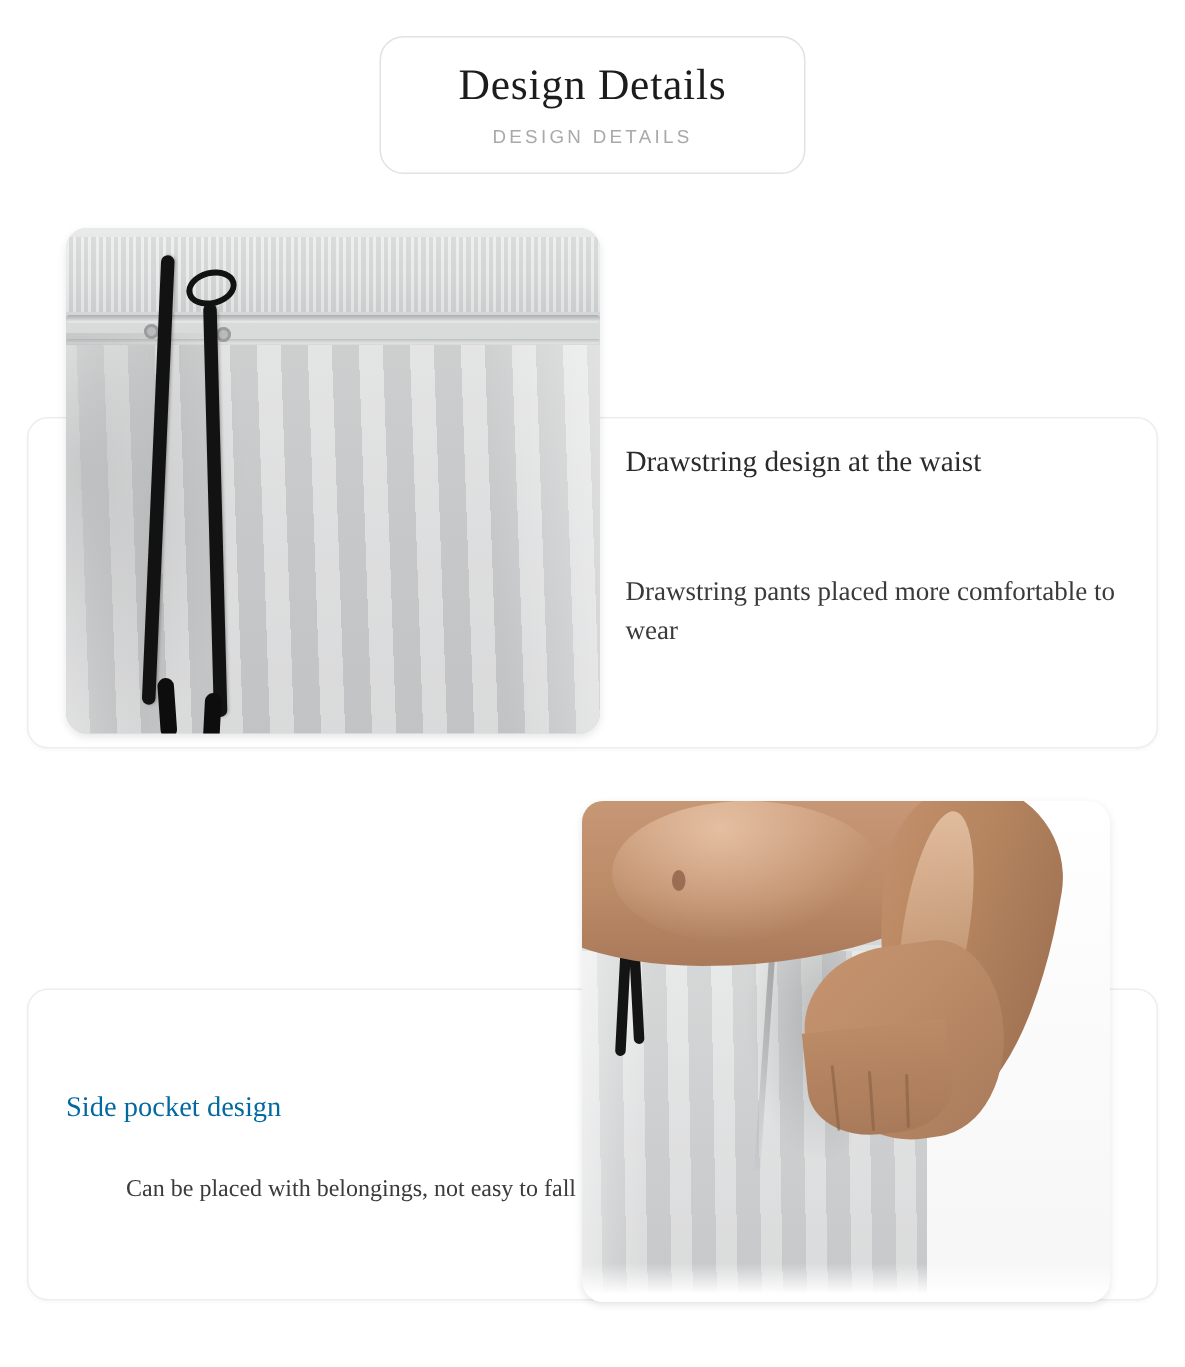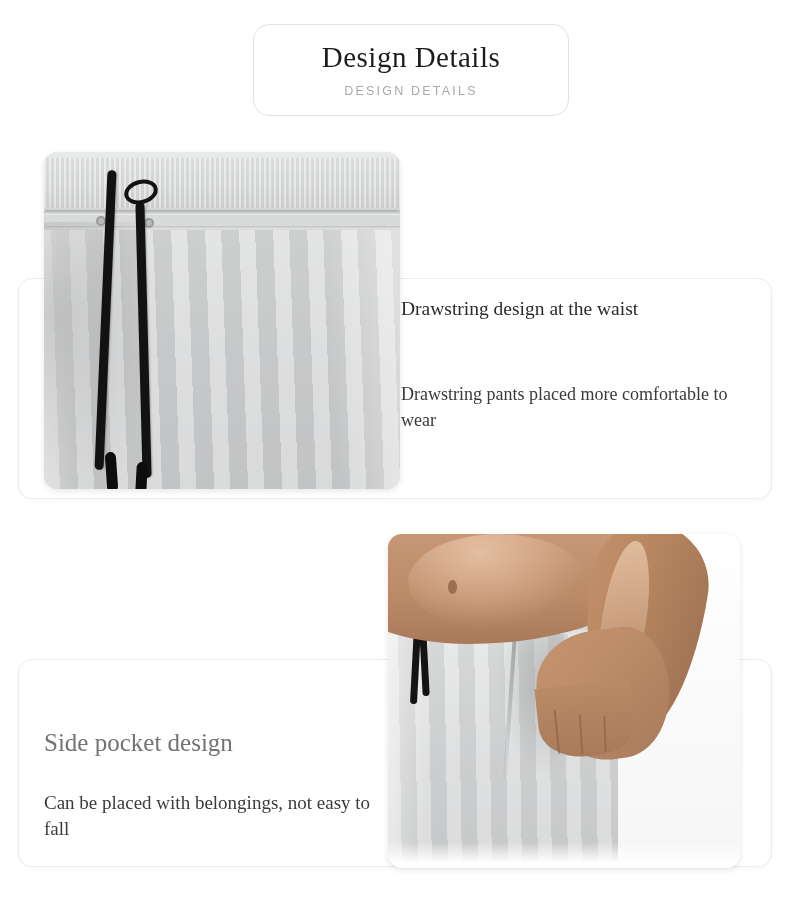--- a/index.html
+++ b/index.html
@@ -13,21 +13,21 @@
     font-family: "Liberation Serif", serif;
     position: relative;
     overflow: hidden;
   }
 
   
   .header-pill {
     position: absolute;
     left: 253px;
     top: 24px;
-    width: 316px;
+    width: 284px;
     height: 92px;
     border: 1px solid #e2e2e2;
     border-radius: 16px;
     background: #ffffff;
     box-sizing: border-box;
     display: flex;
     flex-direction: column;
     align-items: center;
     justify-content: center;
   }
@@ -69,21 +69,21 @@
     top: 152px;
     width: 356px;
     height: 337px;
     border-radius: 14px;
     overflow: hidden;
     background: #d9dadb;
     box-shadow: 0 2px 6px rgba(0,0,0,0.10);
   }
   .text-1-wrap {
     position: absolute;
-    left: 401px;
+    left: 417px;
     top: 296px;
     width: 330px;
   }
   .lead-line {
     font-size: 19.5px;
     color: #2b2b2b;
     line-height: 1.35;
   }
   .body-line {
     font-size: 18px;
@@ -111,29 +111,30 @@
     height: 208px;
     box-shadow: 0 1px 3px rgba(0,0,0,0.04);
   }
   .text-2-wrap {
     position: absolute;
     left: 44px;
     top: 727px;
     width: 340px;
   }
   .lead-line-2 {
-    font-size: 25px;
-    color: #737373;
+    font-size: 19px;
+    color: #0369a1;
     line-height: 1.3;
   }
   .body-line-2 {
-    font-size: 19px;
+    font-size: 16px;
     color: #3b3b3b;
     line-height: 1.4;
     margin-top: 30px;
+    text-align: right;
   }
 
   
   .ph1-bg {
     position: absolute;
     inset: 0;
     background:
       linear-gradient(180deg, #e4e5e6 0%, #dcdddd 10%, #d6d7d7 30%, #cfd0d1 60%, #c9cacb 100%);
   }
   .ph1-waist {

